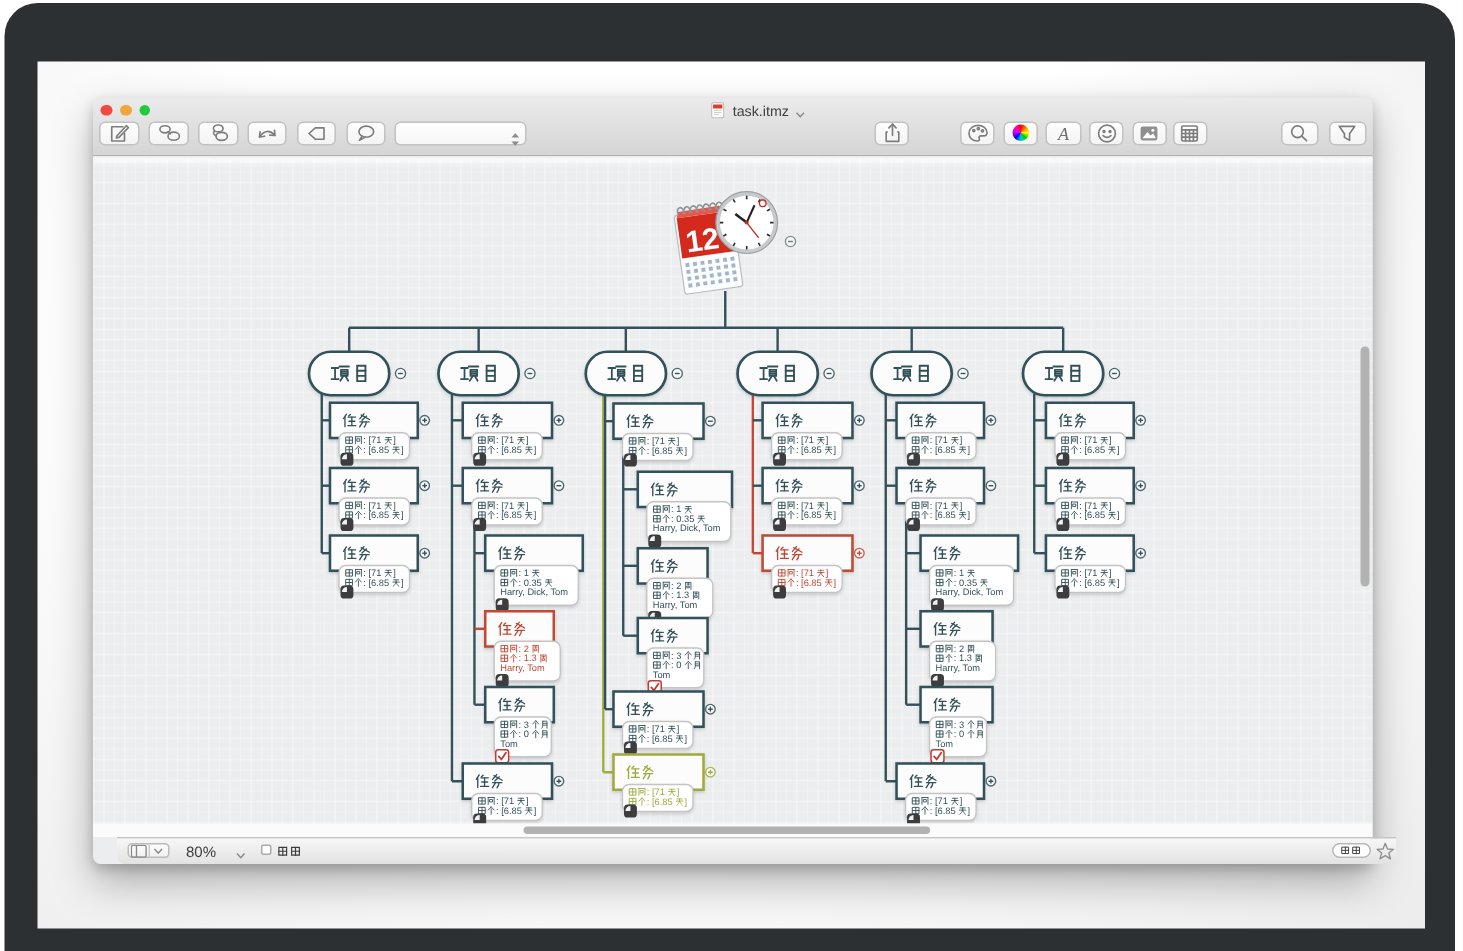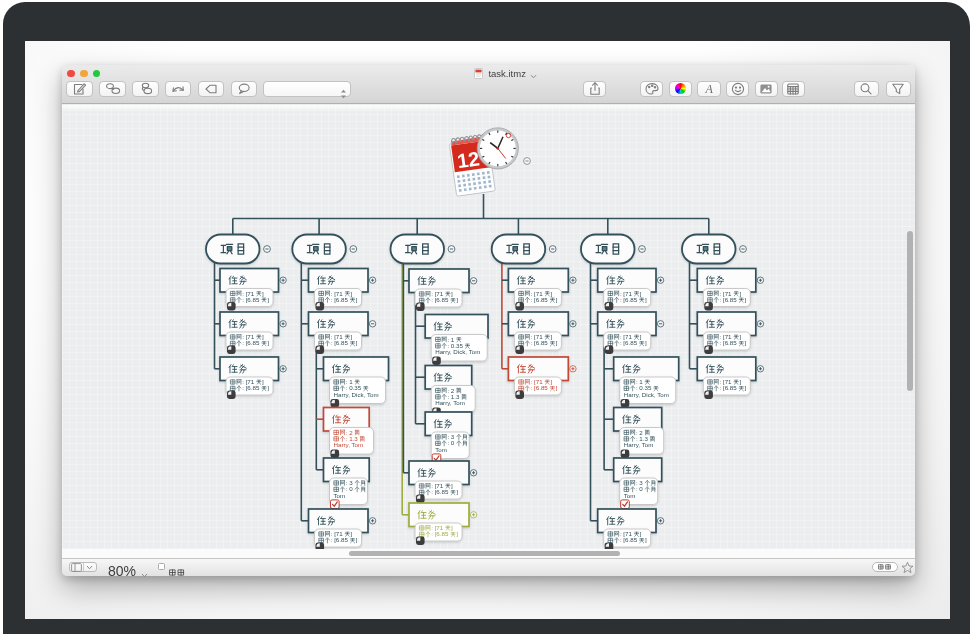--- a/index.html
+++ b/index.html
@@ -11,21 +11,21 @@
 .title{position:absolute;top:3px;left:18px;width:100%;text-align:center;font-size:9.5px;color:#3f3f3f;white-space:nowrap}
 .title svg{vertical-align:-2px;margin-right:3px}
 .tbtn{position:absolute;top:15.5px;height:16.5px;background:linear-gradient(#fefefe,#f3f3f3);border:1px solid #c2c2c2;border-radius:4px;display:flex;align-items:center;justify-content:center}
 .tselect{position:absolute;top:15.5px;left:201px;width:88px;height:16.5px;background:linear-gradient(#fff,#f6f6f6);border:1px solid #c2c2c2;border-radius:4px}
 .stepper{position:absolute;right:3px;top:3px}
 .cwheel{width:11px;height:11px;border-radius:50%;background:conic-gradient(#f00,#ff8000,#ff0,#0c0,#0cc,#00f,#b0f,#f0c,#f00)}
 .canvas{position:absolute;left:0;top:39.5px;width:100%;height:444px;background-color:#ecedee;background-image:linear-gradient(180deg,rgba(255,255,255,.75),rgba(255,255,255,0) 7px),repeating-linear-gradient(0deg,rgba(255,255,255,.27) 0 1px,transparent 1px 7px),repeating-linear-gradient(90deg,rgba(255,255,255,.27) 0 1px,transparent 1px 7px)}
 .hsb{position:absolute;left:0;top:483.5px;width:100%;height:9px;background:#fbfbfb}
 .hthumb{position:absolute;left:287px;top:2px;width:271px;height:5.5px;border-radius:3px;background:#b2b2b2}
 .vthumb{position:absolute;left:845px;top:126.6px;width:5.5px;height:160px;border-radius:3px;background:#b2b2b2}
-.status{position:absolute;left:0;top:492.5px;width:100%;height:18px;background:linear-gradient(#f7f7f7,#e2e2e2);border-top:1px solid #c6c6c6;border-radius:0 0 5px 5px;font-size:14px;color:#3c3c3c}
+.status{position:absolute;left:16px;top:492.5px;width:100%;height:18px;background:linear-gradient(#f7f7f7,#e2e2e2);border-top:1px solid #c6c6c6;border-radius:0 0 5px 5px;font-size:10px;color:#3c3c3c}
 .seg{position:absolute;left:6.6px;top:3.2px;width:28.8px;height:10.8px;background:linear-gradient(#fdfdfd,#f1f1f1);border:1px solid #bbb;border-radius:3px;display:flex}
 .seg>div{flex:1;display:flex;align-items:center;justify-content:center}
 .seg>div:first-child{border-right:1px solid #ccc}
 .pct{position:absolute;left:46px;top:4px}
 .chev2{position:absolute;left:79px;top:6px}
 .cb{position:absolute;left:95.9px;top:4.8px;width:7px;height:7px;border:1px solid #aaa;border-radius:1.5px;background:#fff}
 .jd{position:absolute;left:107px;top:4.5px}
 .ysbtn{position:absolute;left:810px;top:3.4px;width:26px;height:10.5px;background:#fff;border:1px solid #b9b9b9;border-radius:5px;display:flex;align-items:center;justify-content:center}
 .star{position:absolute;left:838.5px;top:2.6px}
 </style></head><body>

